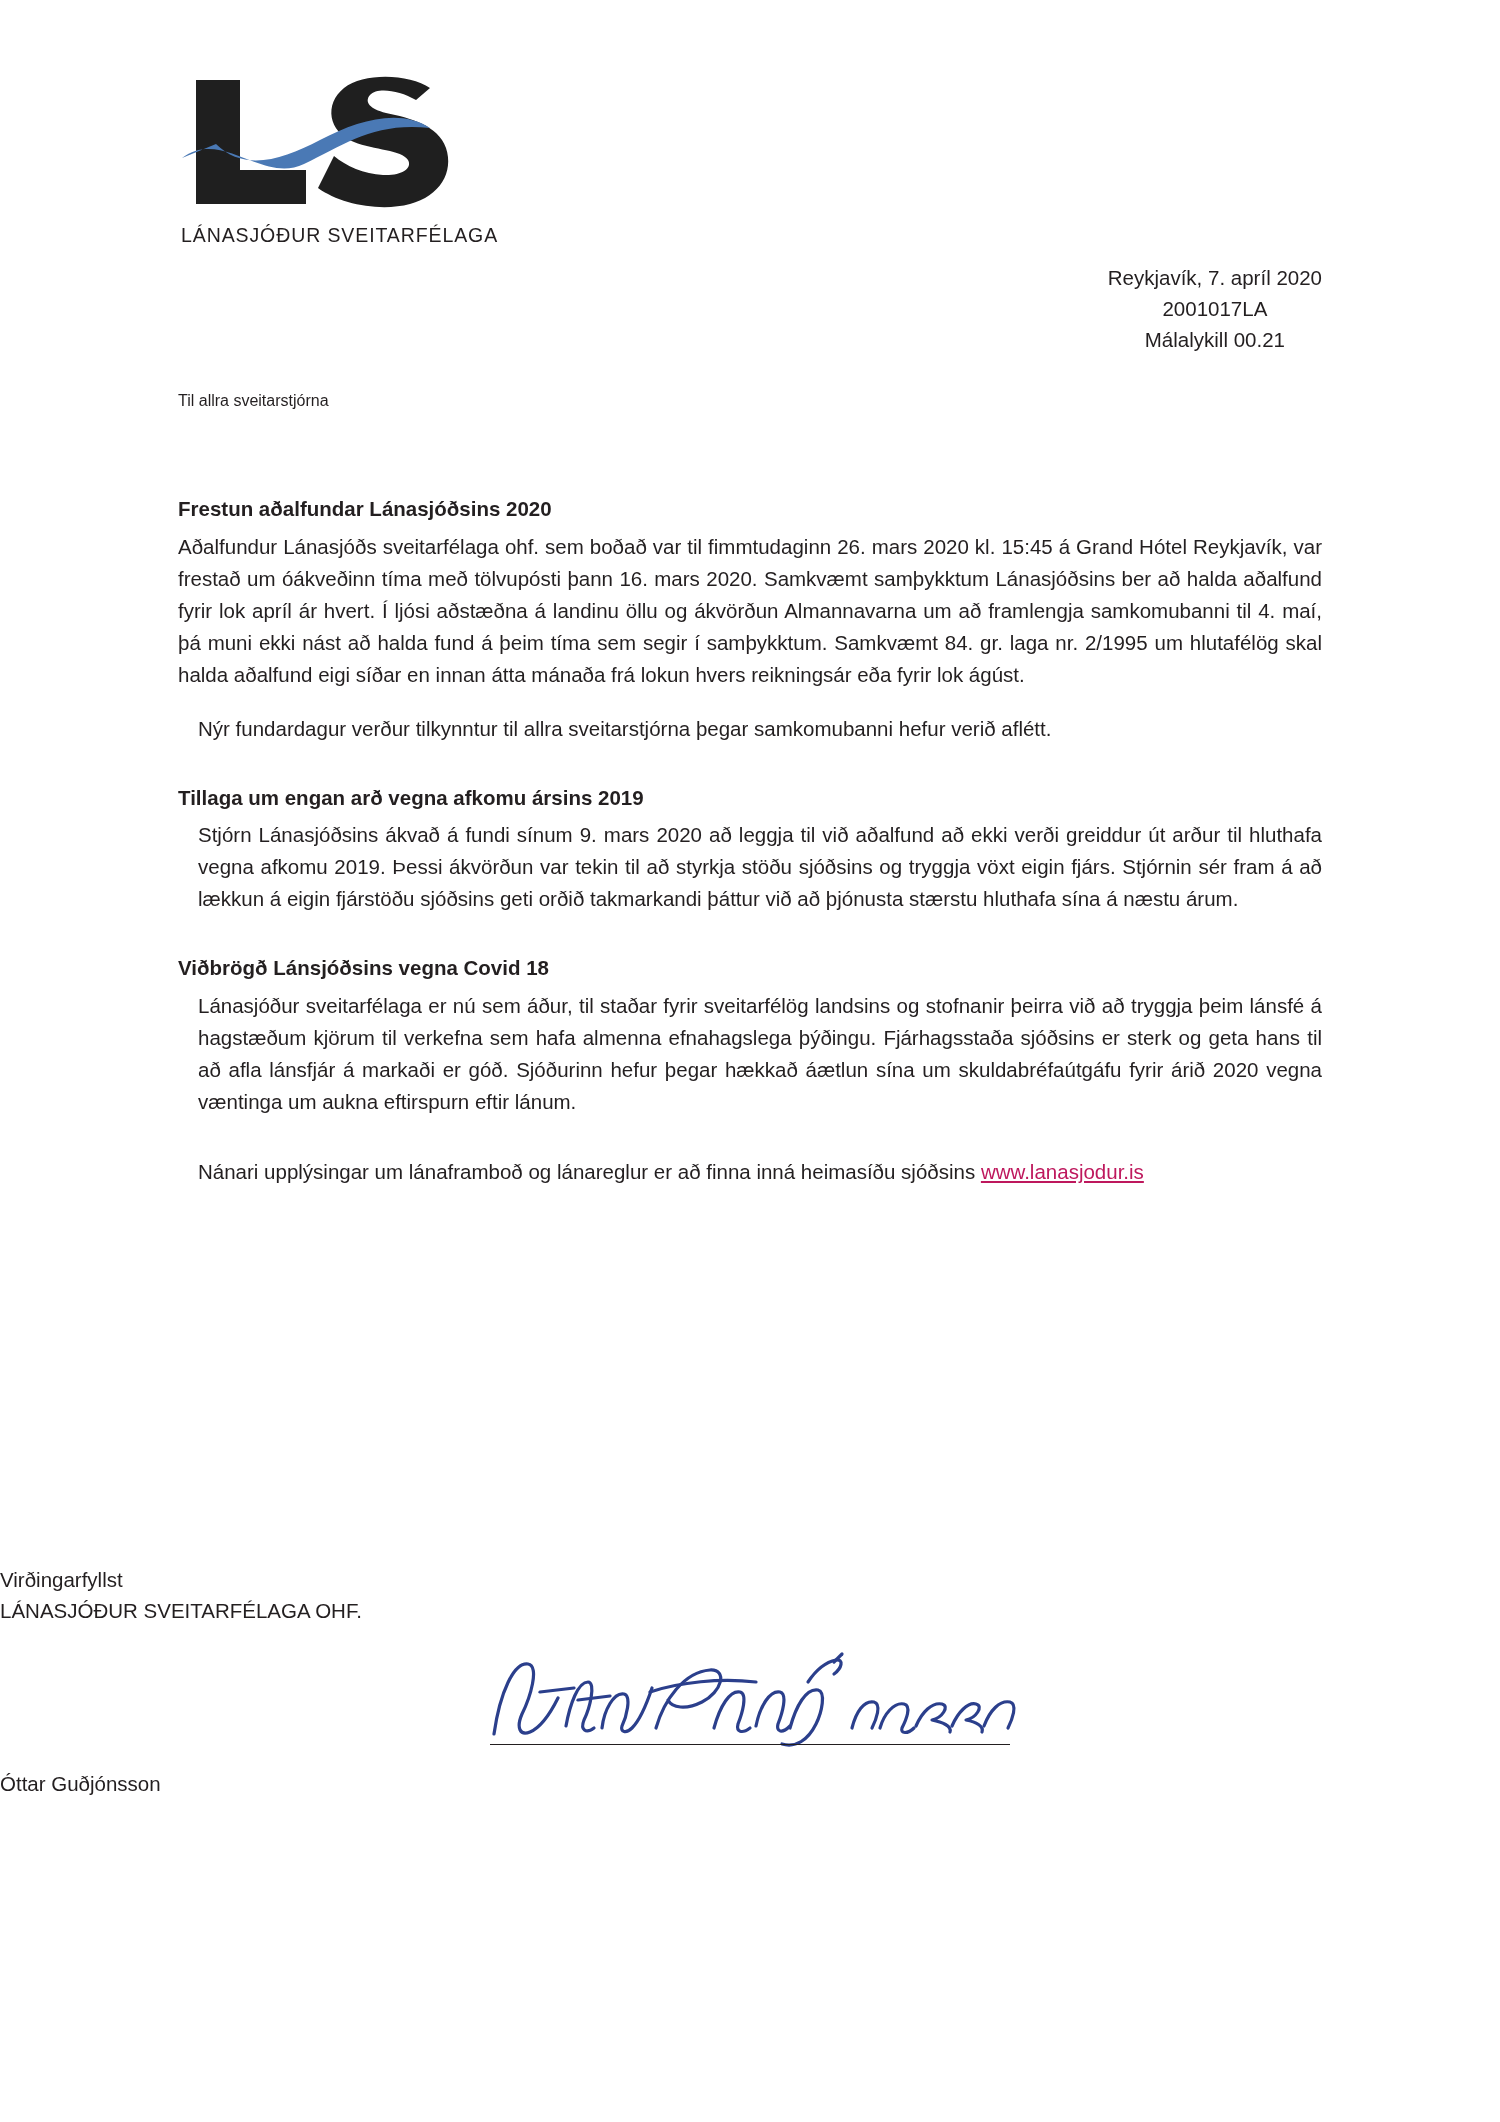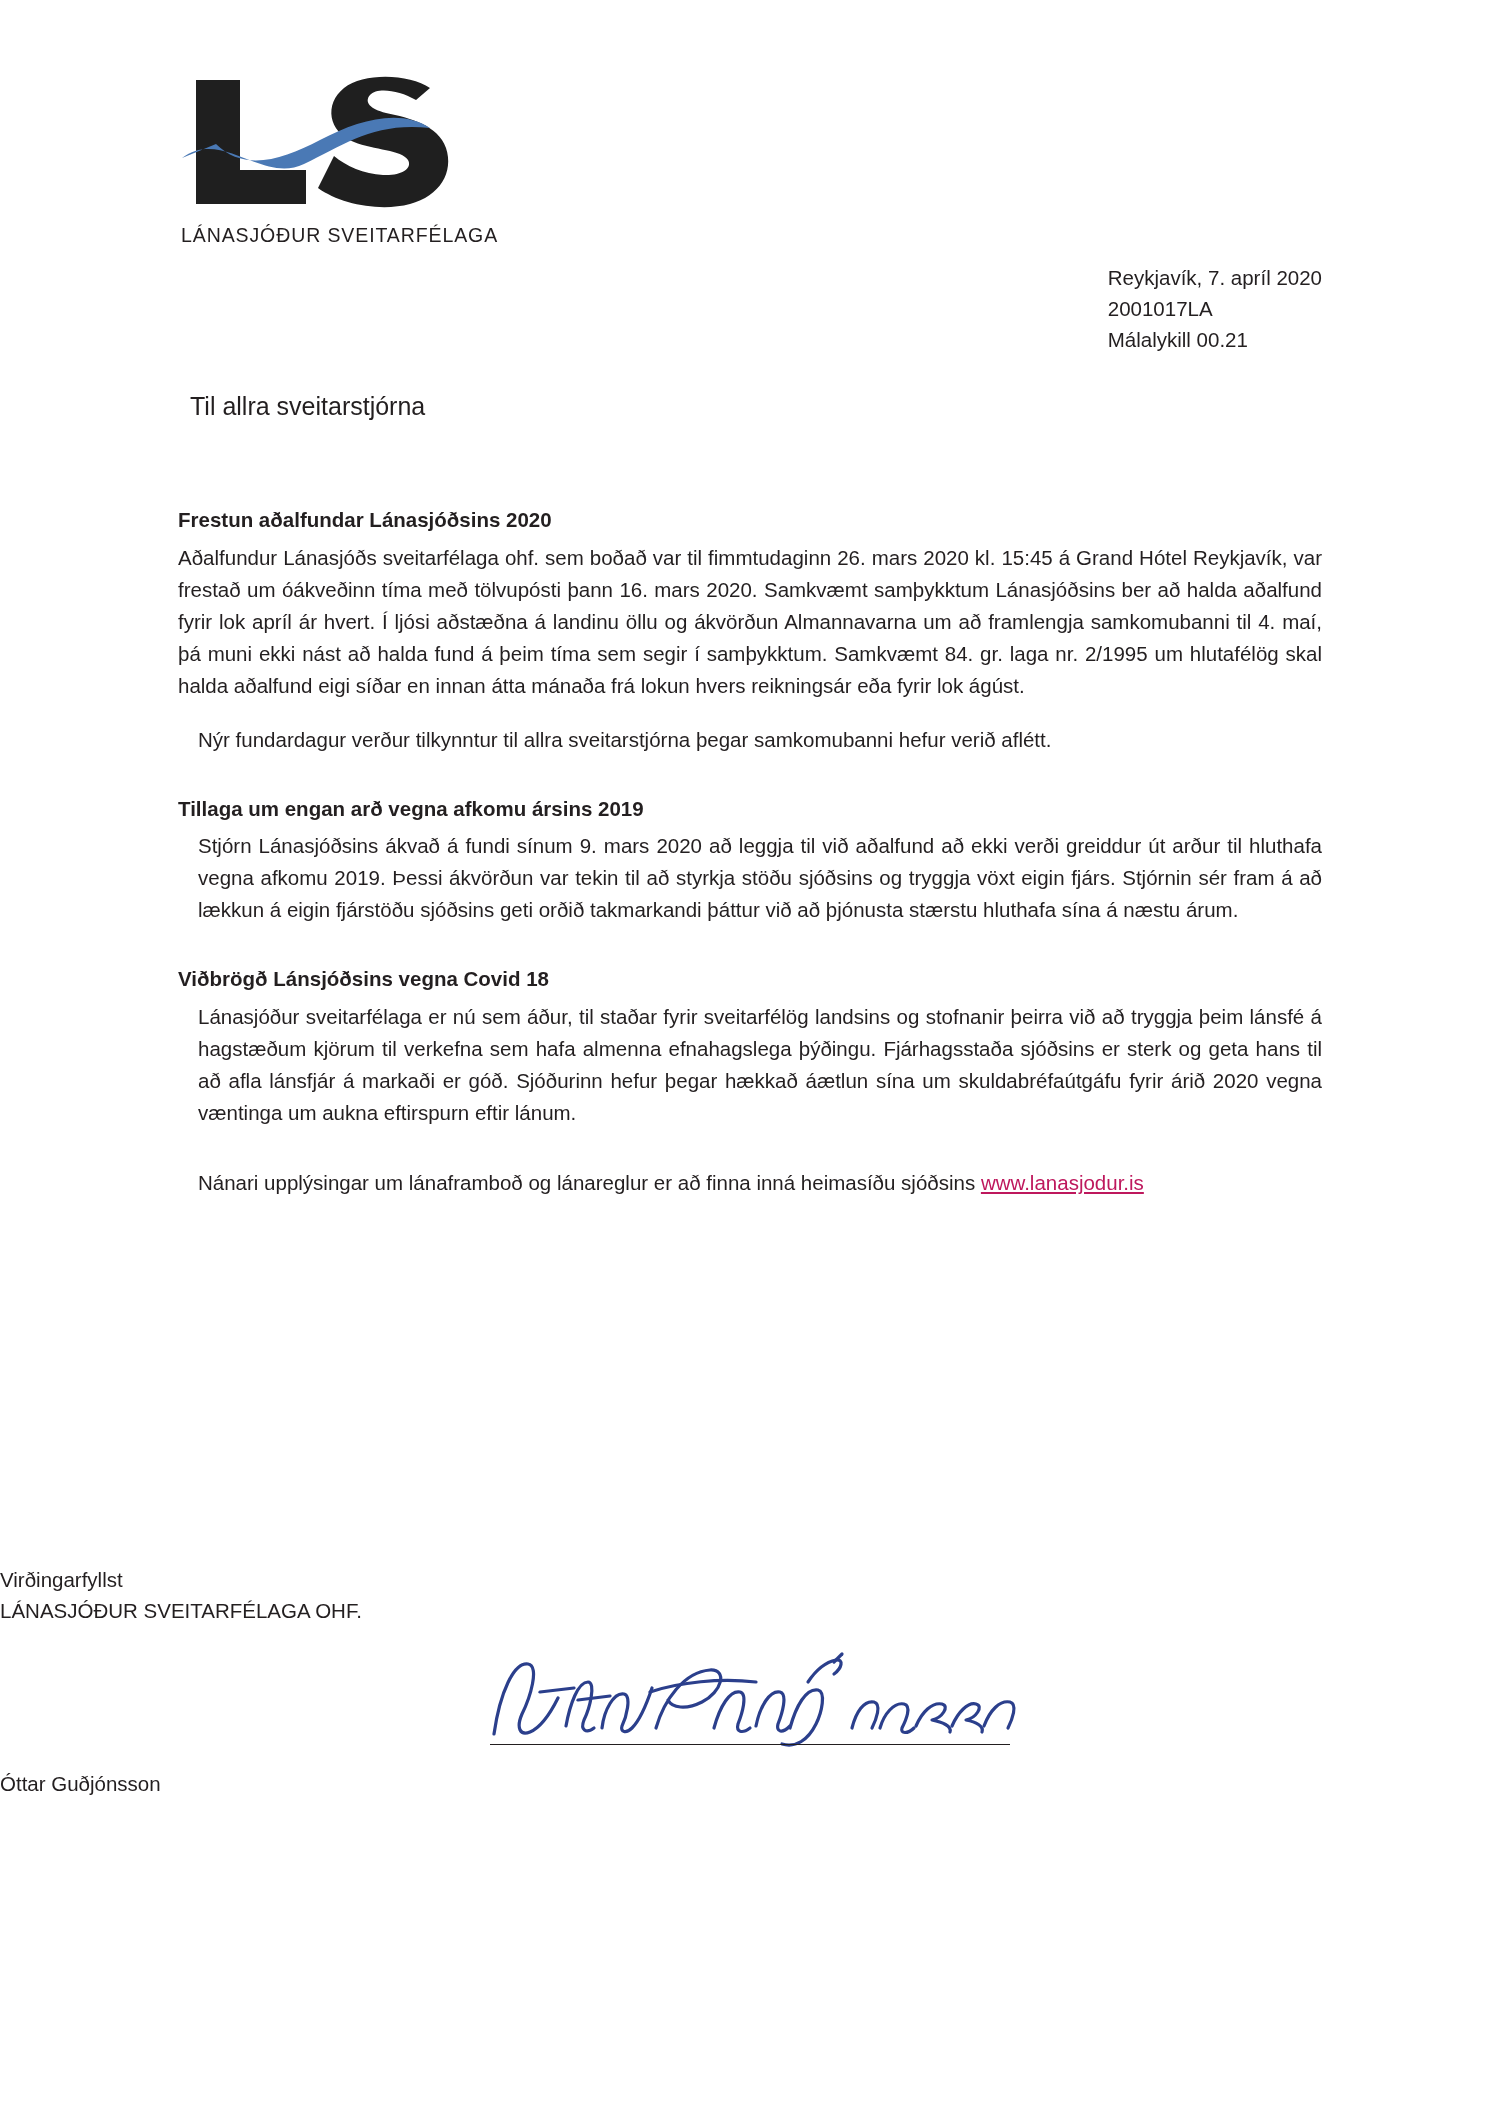--- a/index.html
+++ b/index.html
@@ -48,36 +48,36 @@
     color: #231f20;
     font-family: "Liberation Sans", sans-serif;
     white-space: nowrap;
   }
 
   
   .meta {
     position: absolute;
     right: 178px;
     top: 262px;
-    text-align: left;
+    text-align: center;
     font-size: 20.5px;
     line-height: 1.52;
     color: #231f20;
   }
 
   
   .content {
     position: absolute;
     left: 178px;
     top: 392px;
     width: 1144px;
   }
   .addressee {
-    font-size: 25px;
-    margin: 0 0 84px 12px;
+    font-size: 16px;
+    margin: 0 0 84px 0;
   }
   h2.section-title {
     font-size: 20.5px;
     font-weight: bold;
     margin: 0 0 6px 0;
     line-height: 1.5;
   }
   p.para {
     font-size: 20.5px;
     line-height: 1.56;

